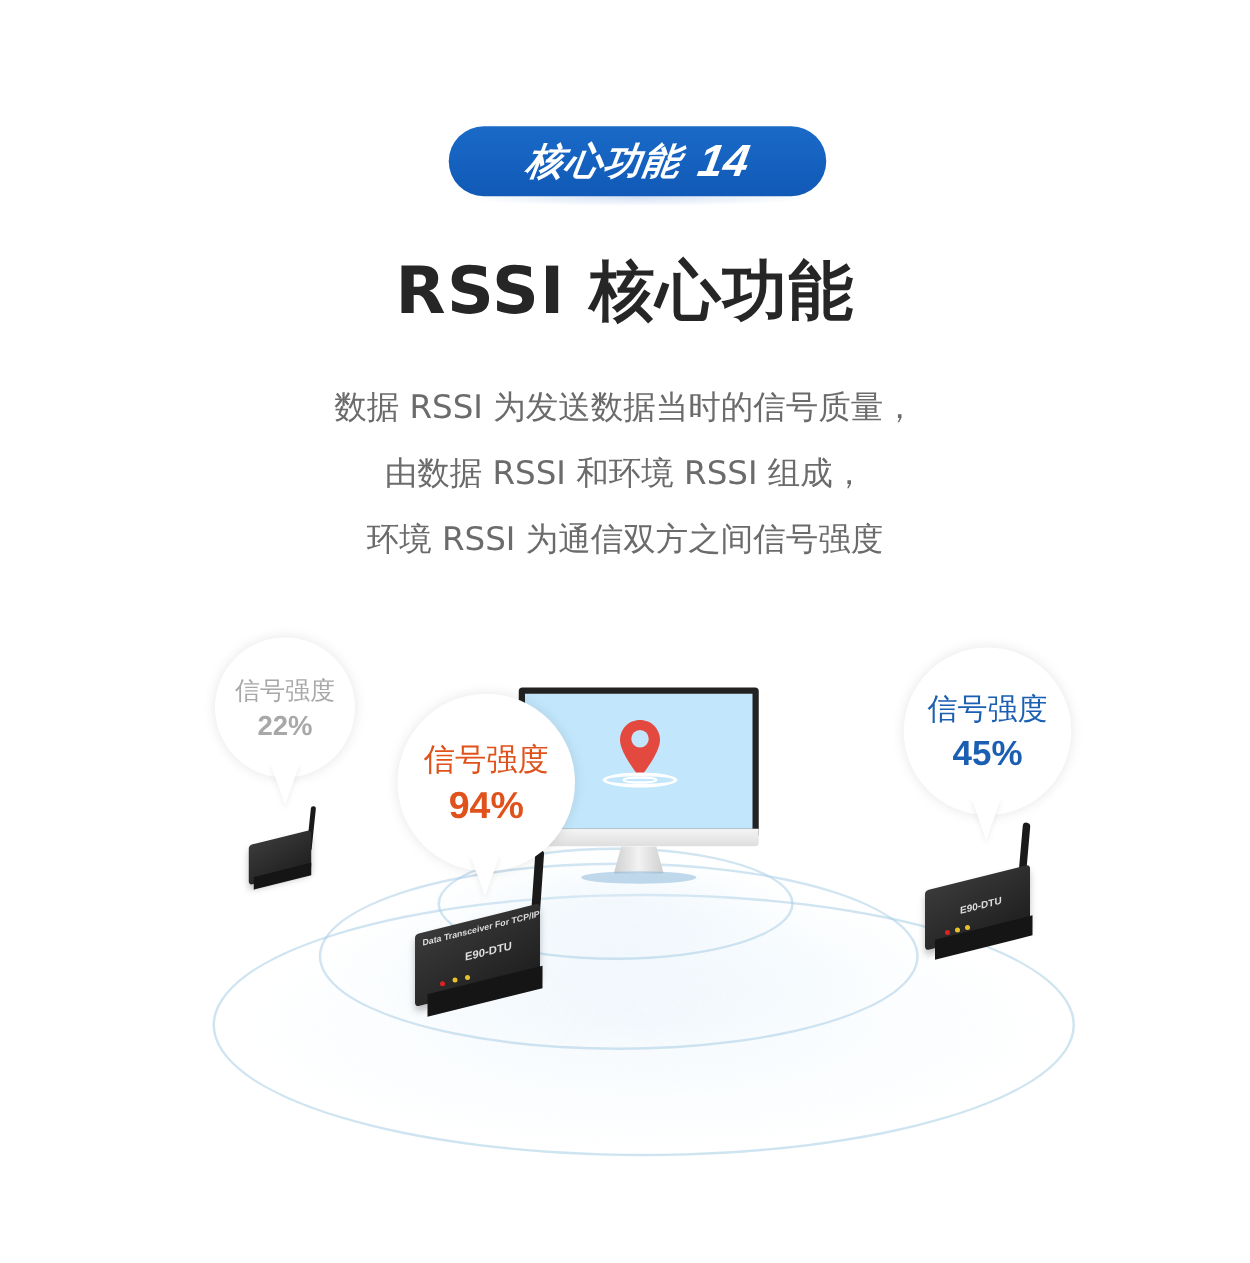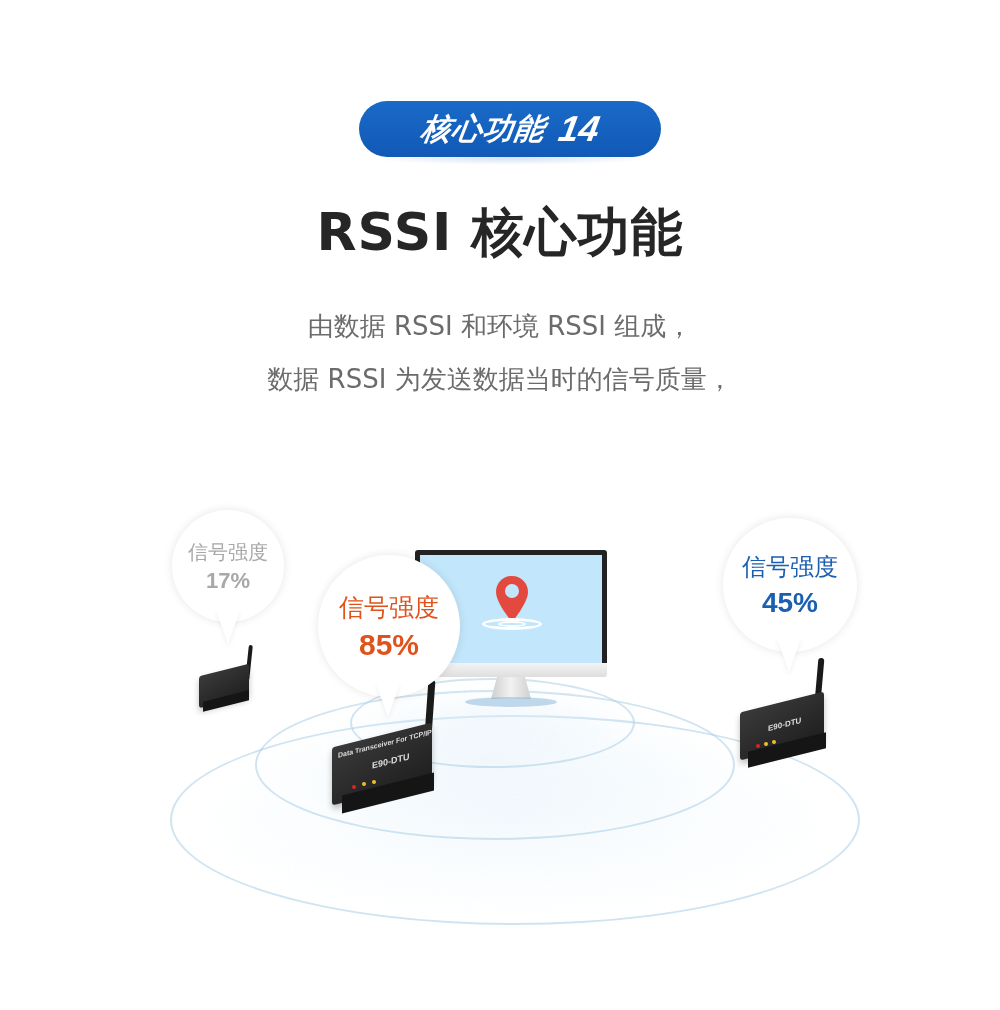--- a/index.html
+++ b/index.html
@@ -72,22 +72,23 @@
   <div class="badge-shadow"></div>
   <div class="badge">
     <span class="label">核心功能</span>
     <span class="num">14</span>
   </div>
 </div>
 
 <div class="title">RSSI 核心功能</div>
 
 <div class="desc">
+  <div>数据 RSSI 为发送数据当时的信号质量，</div>
   <div>由数据 RSSI 和环境 RSSI 组成，</div>
-  <div>数据 RSSI 为发送数据当时的信号质量，</div>
+  <div>环境 RSSI 为通信双方之间信号强度</div>
 </div>
 
 <div class="scene">
   <div class="ring r3"></div>
   <div class="ring r2"></div>
   <div class="ring r1"></div>
 
   <div class="monitor">
     <div class="frame"></div>
     <div class="screen">
@@ -126,27 +127,27 @@
     <div class="txt" style="left:30px;top:62px;font-size:8px;">E90-DTU</div>
     <div class="led" style="left:18px;top:86px;background:#d22;"></div>
     <div class="led" style="left:26px;top:84px;background:#e8c22a;"></div>
     <div class="led" style="left:34px;top:82px;background:#e8c22a;"></div>
     <div class="side" style="left:10px;top:84px;width:78px;height:16px;"></div>
   </div>
 
   <div class="bubble" style="left:172px;top:20px;width:112px;height:112px;">
     <div class="tail" style="left:44px;top:100px;"></div>
     <div class="lbl" style="font-size:20px;color:#a8a8a8;">信号强度</div>
-    <div class="val" style="font-size:22px;color:#a8a8a8;margin-top:2px;">17%</div>
+    <div class="val" style="font-size:22px;color:#a8a8a8;margin-top:2px;">22%</div>
   </div>
 
   <div class="bubble" style="left:318px;top:65px;width:142px;height:142px;">
     <div class="tail" style="left:58px;top:128px;"></div>
     <div class="lbl" style="font-size:25px;color:#e0521c;">信号强度</div>
-    <div class="val" style="font-size:30px;color:#e0521c;margin-top:4px;">85%</div>
+    <div class="val" style="font-size:30px;color:#e0521c;margin-top:4px;">94%</div>
   </div>
 
   <div class="bubble" style="left:723px;top:28px;width:134px;height:134px;">
     <div class="tail" style="left:54px;top:120px;"></div>
     <div class="lbl" style="font-size:24px;color:#1b5fb3;">信号强度</div>
     <div class="val" style="font-size:28px;color:#1b5fb3;margin-top:4px;text-align:center;">45%</div>
   </div>
 </div>
 
 </body></html>

